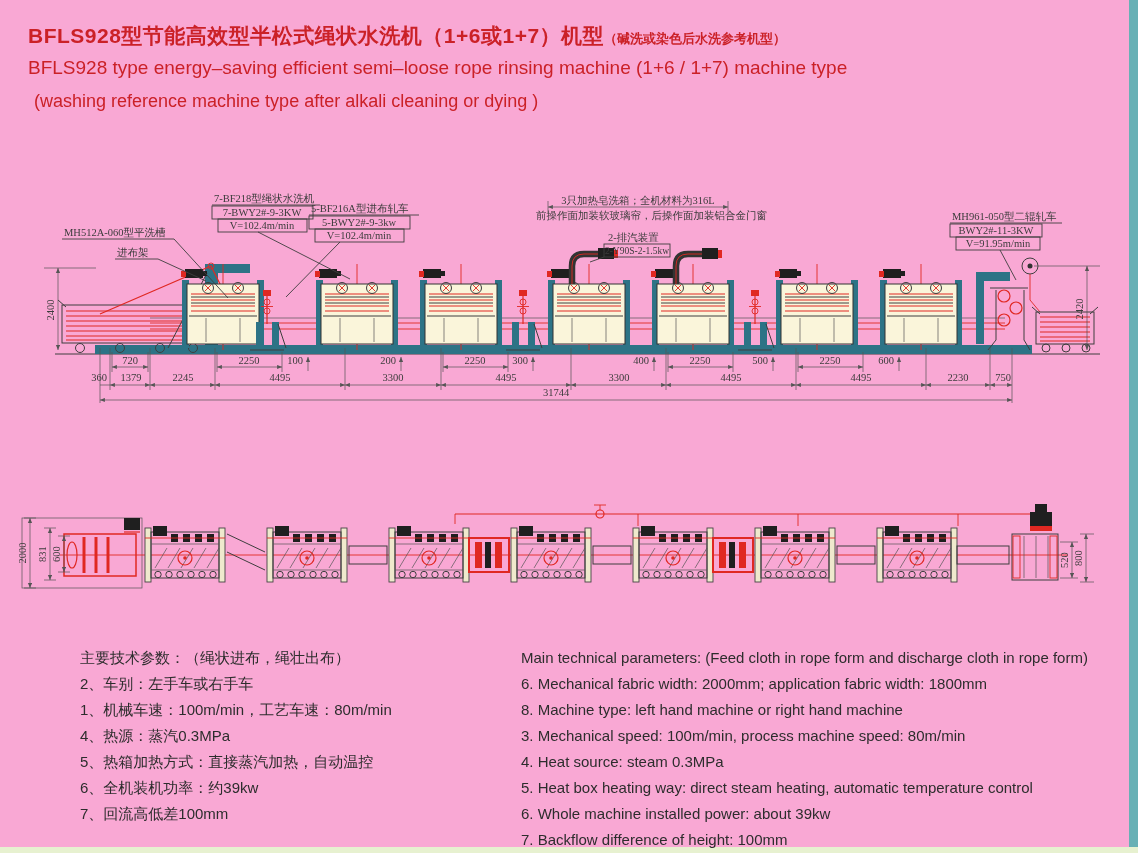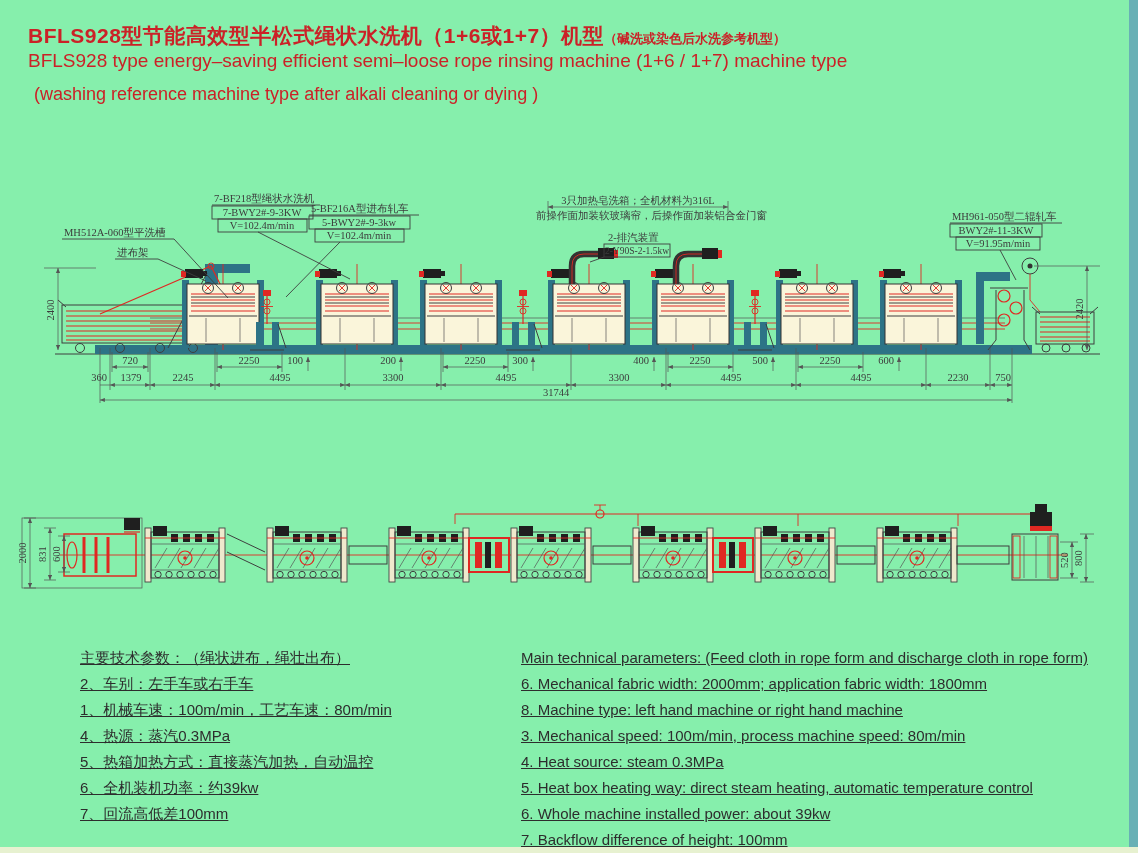--- a/index.html
+++ b/index.html
@@ -1,25 +1,25 @@
 <!DOCTYPE html>
 <html><head>
 <meta charset="utf-8">
 <style>
   html,body{margin:0;padding:0;background:#888;}
-  .page{position:relative;width:1138px;height:853px;background:#86efac;overflow:hidden;
+  .page{position:relative;width:1138px;height:853px;background:#f9a8d4;overflow:hidden;
         font-family:"Liberation Sans",sans-serif;}
   .border-right{position:absolute;top:0;right:0;width:9px;height:100%;background:#68b0b5;}
   .border-bottom{position:absolute;left:0;bottom:0;width:100%;height:6px;background:#e7f1d0;}
   .titleblock{position:absolute;left:28px;top:22px;color:#cb2127;white-space:nowrap;}
   .t-zh{font-size:21px;font-weight:bold;letter-spacing:0.5px;}
   .t-zh-note{font-size:13px;font-weight:bold;}
-  .t-en{font-size:19px;margin-top:0;}
+  .t-en{font-size:19px;margin-top:7px;}
   .t-en2{font-size:18px;margin-top:12px;padding-left:6px;}
-  .specs{position:absolute;color:#2d2d2d;font-size:15px;line-height:26px;white-space:nowrap;text-decoration:underline;}
+  .specs{position:absolute;color:#2d2d2d;font-size:15px;line-height:26px;white-space:nowrap;}
   .specs-zh{left:80px;top:645px;}
   .specs-en{left:500px;top:645px;margin-left:21px;}
   svg{position:absolute;}
   svg symbol{overflow:visible;}
   .d{stroke:#3e3e3e;stroke-width:1;fill:none;}
   .dt{stroke:#555;stroke-width:0.7;fill:none;}
   .ld{stroke:#3e3e3e;stroke-width:0.9;fill:none;}
   .r{stroke:#e02822;stroke-width:1.2;fill:none;}
   .rt{stroke:#e02822;stroke-width:0.9;fill:none;}
   .t{fill:#2d7386;stroke:none;}

